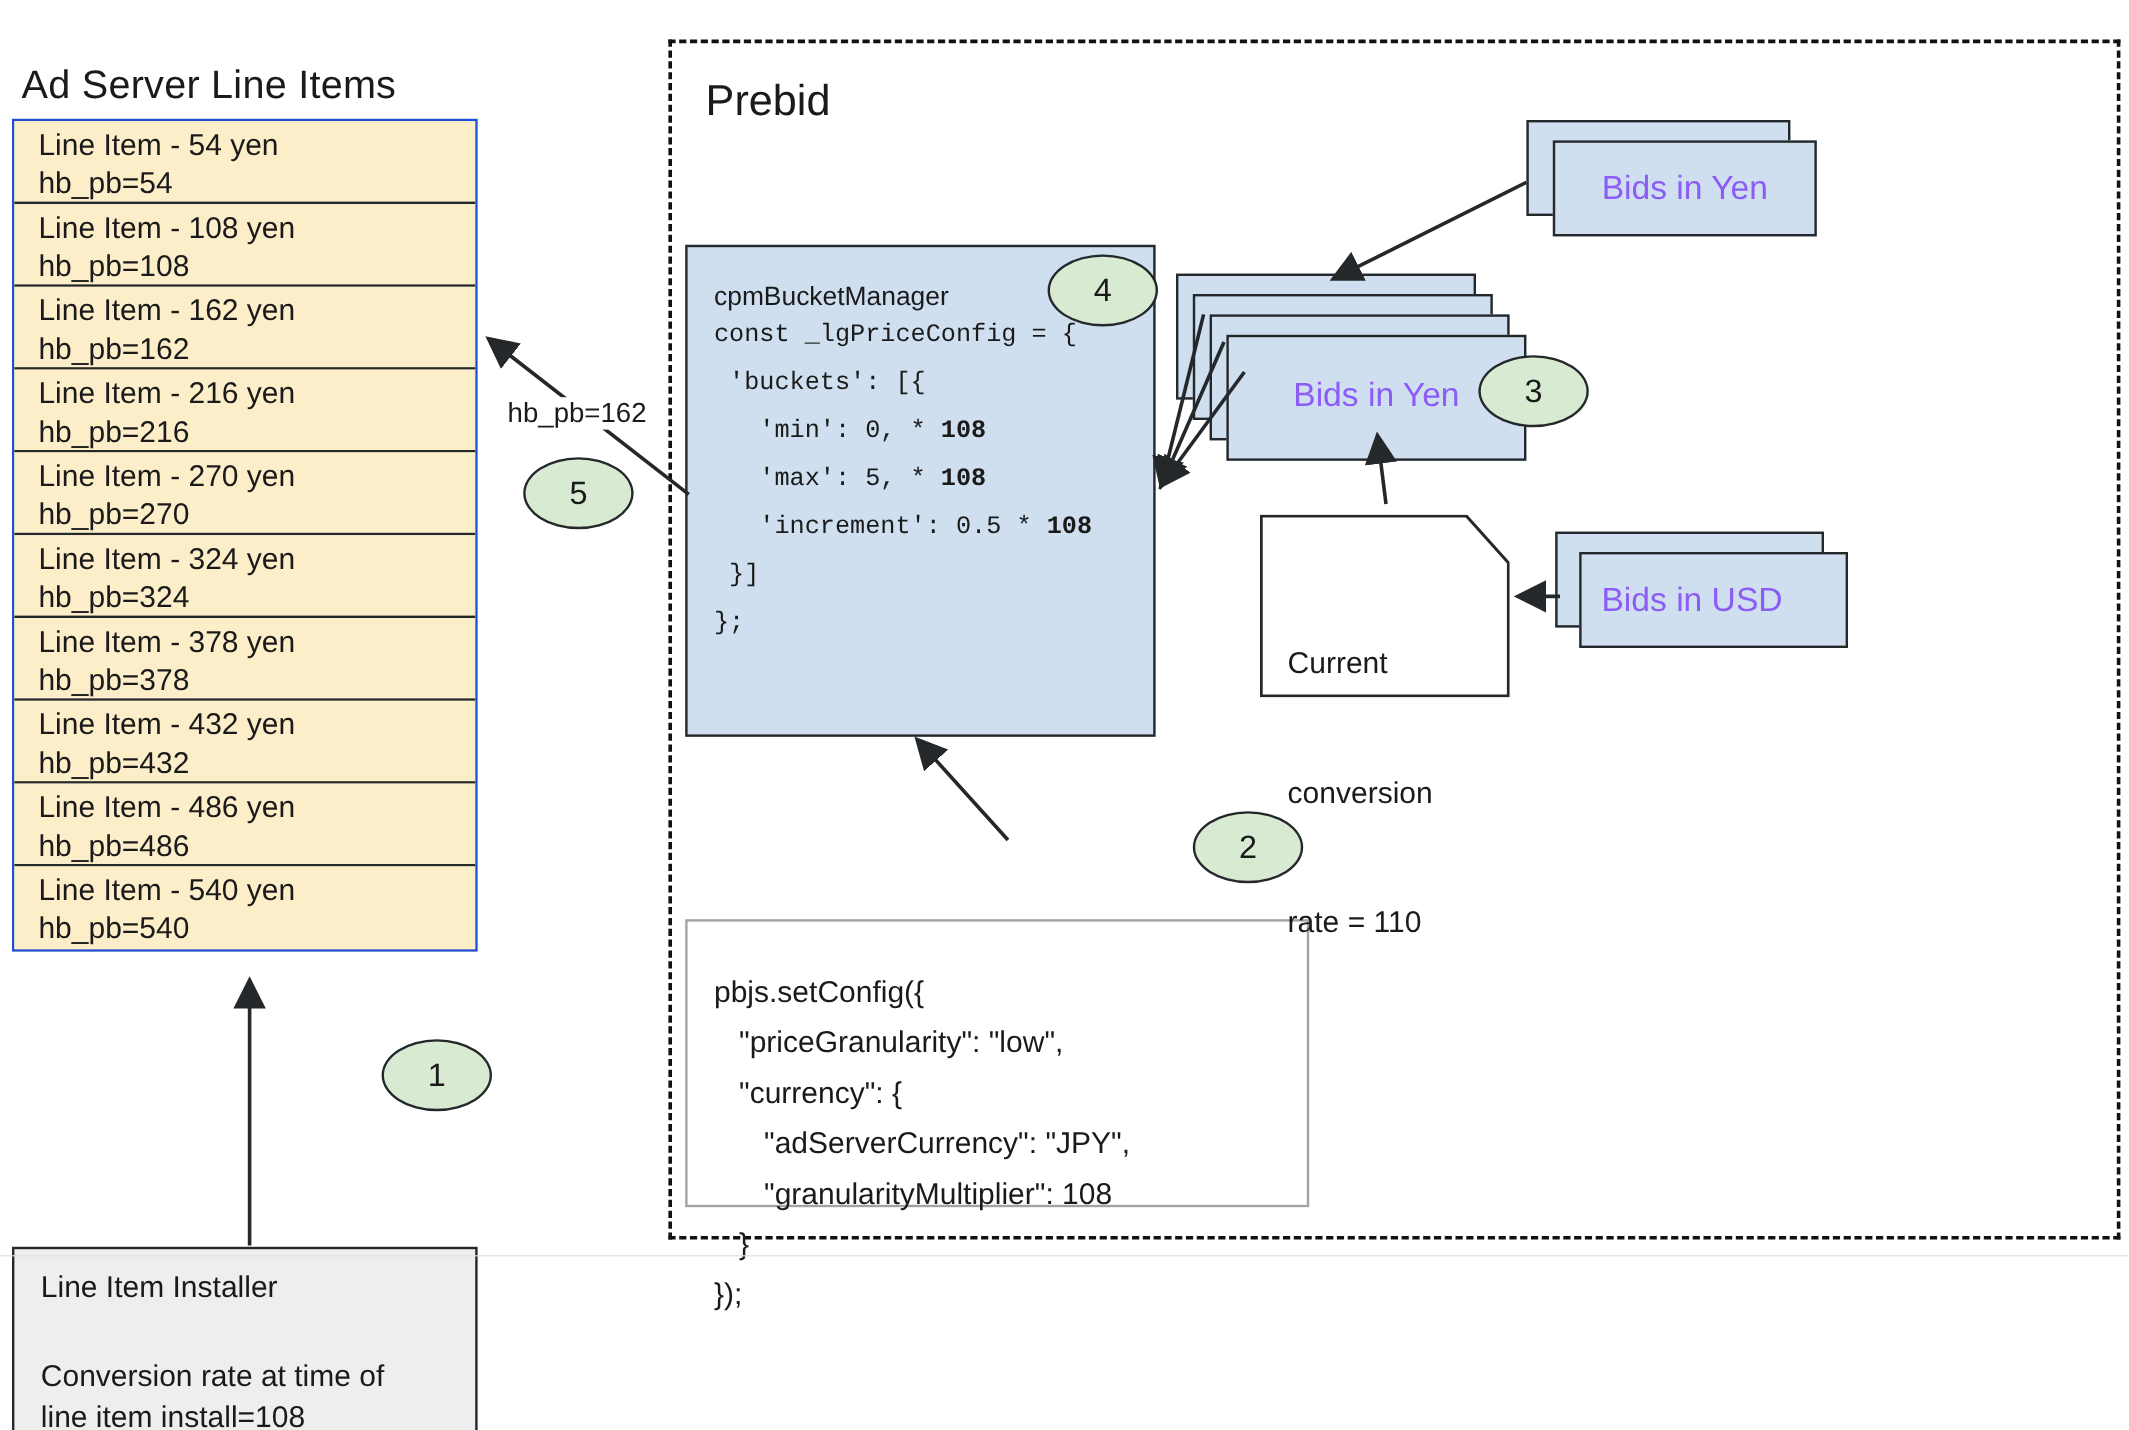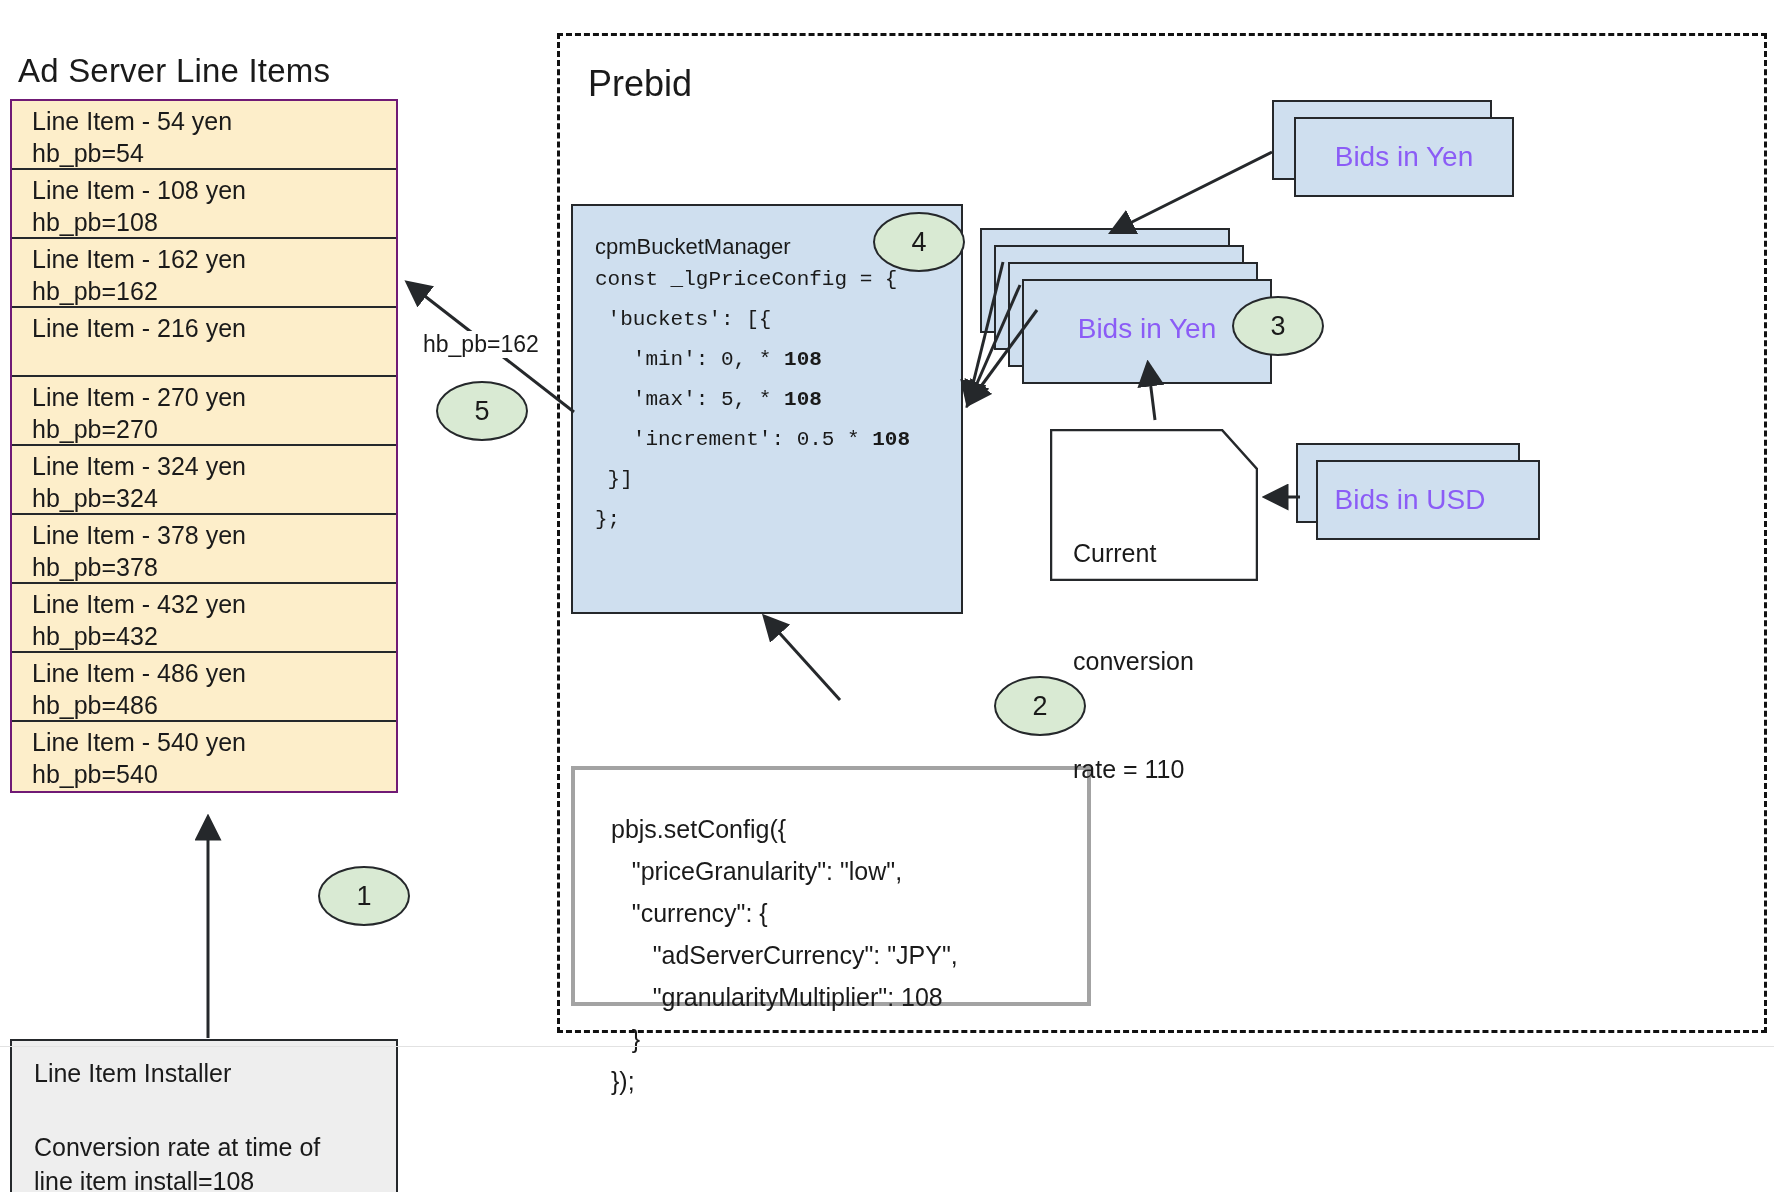--- a/index.html
+++ b/index.html
@@ -32,21 +32,21 @@
     font-size: 33px;
     color: #1a1a1a;
     letter-spacing: 0.2px;
     white-space: nowrap;
   }
   #line-item-list {
     position: absolute;
     left: 10px;
     top: 99px;
     width: 388px;
-    border: 2px solid #701a75;
+    border: 2px solid #1d4ed8;
     box-sizing: border-box;
     background: #fdeeca;
   }
   .line-item {
     box-sizing: border-box;
     border-bottom: 2px solid #25282b;
     background: #fdeeca;
     padding: 4px 0 5px 20px;
     height: 69px;
   }
@@ -122,23 +122,23 @@
     white-space: pre;
   }
   #cpm-bucket-manager .code-mono b { font-weight: bold; }
   #setconfig-box {
     position: absolute;
     left: 571px;
     top: 766px;
     width: 520px;
     height: 240px;
     box-sizing: border-box;
-    border: 4px solid #a3a3a3;
+    border: 2px solid #a3a3a3;
     background: #ffffff;
-    padding: 38px 0 0 36px;
+    padding: 38px 0 0 22px;
   }
   #setconfig-box .code-sans {
     font-family: "Liberation Sans", sans-serif;
     font-size: 25px;
     color: #1a1a1a;
     line-height: 42px;
     white-space: pre;
   }
   
   .stack {
@@ -250,20 +250,21 @@
     <div class="line-item">
       <div class="li-row">Line Item - 108 yen</div>
       <div class="li-row">hb_pb=108</div>
     </div>
     <div class="line-item">
       <div class="li-row">Line Item - 162 yen</div>
       <div class="li-row">hb_pb=162</div>
     </div>
     <div class="line-item">
       <div class="li-row">Line Item - 216 yen</div>
+      <div class="li-row">hb_pb=216</div>
     </div>
     <div class="line-item">
       <div class="li-row">Line Item - 270 yen</div>
       <div class="li-row">hb_pb=270</div>
     </div>
     <div class="line-item">
       <div class="li-row">Line Item - 324 yen</div>
       <div class="li-row">hb_pb=324</div>
     </div>
     <div class="line-item">

